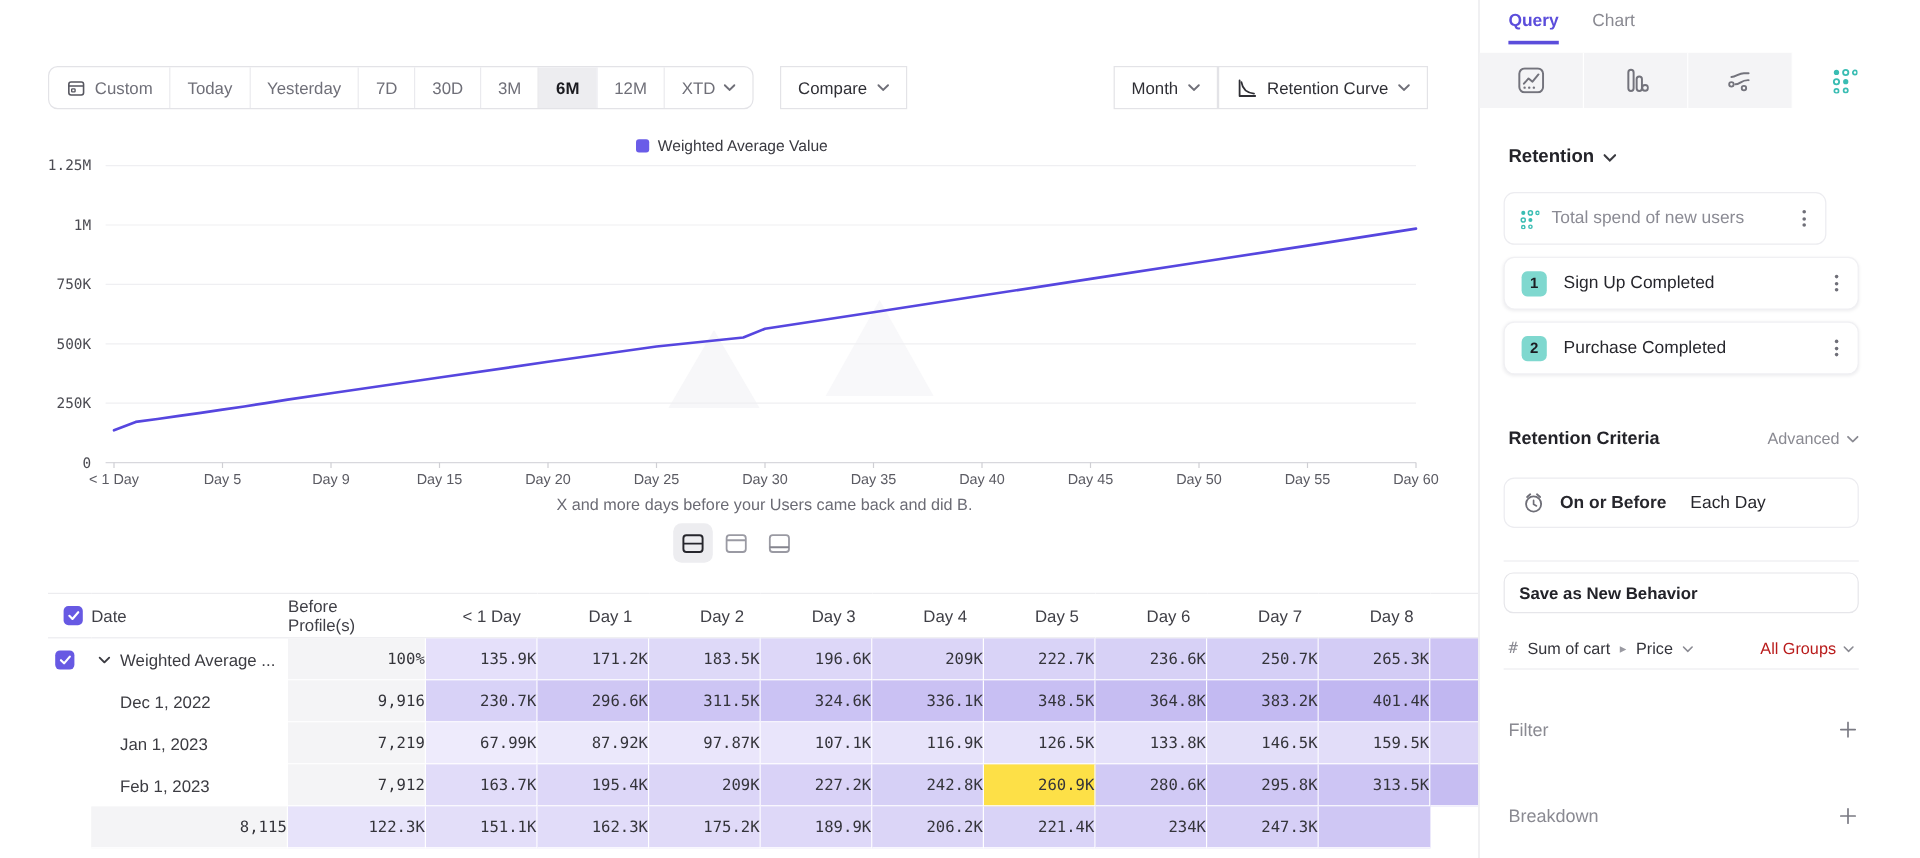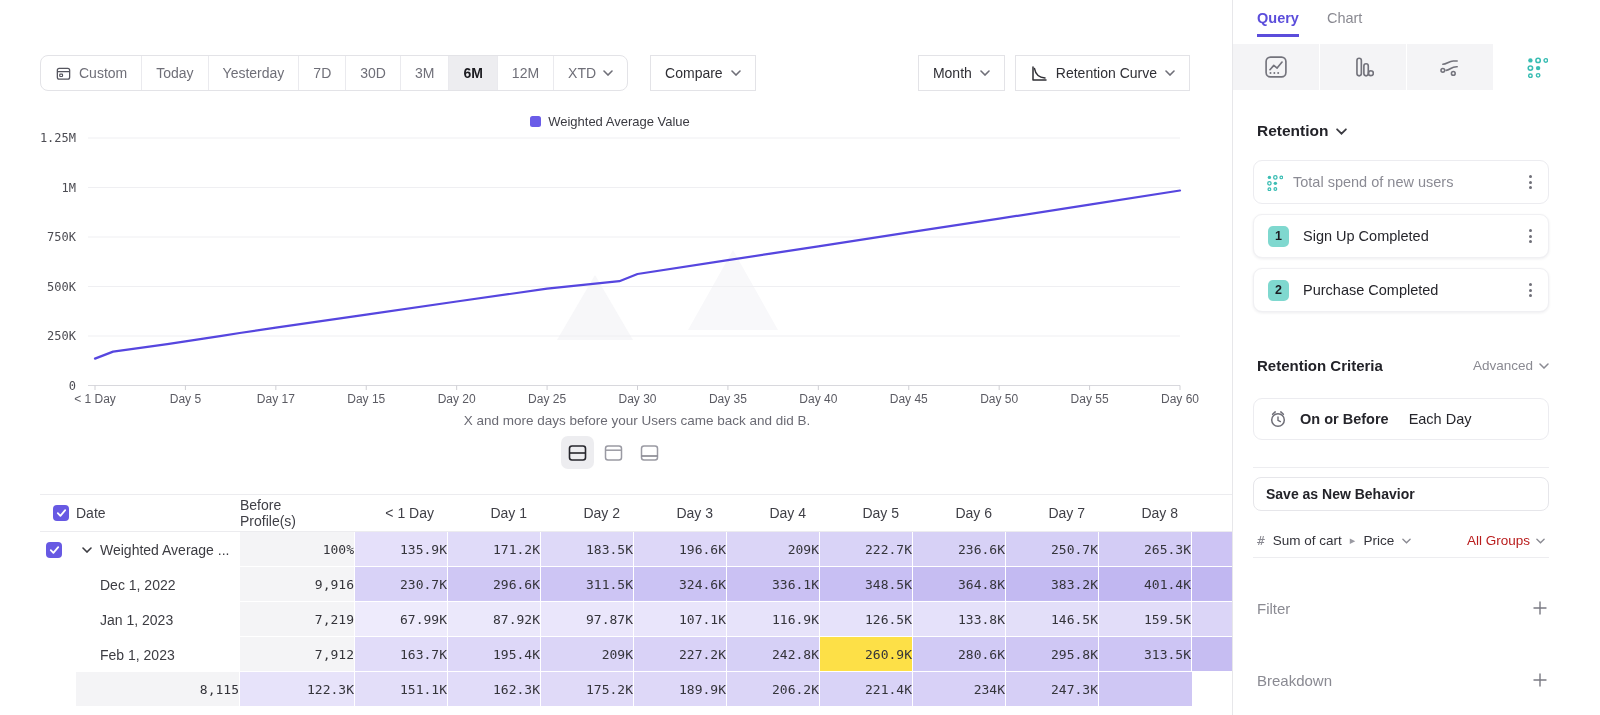--- a/index.html
+++ b/index.html
@@ -10,21 +10,21 @@
 
   
   .toolbar{position:absolute;top:55px;left:40px;width:1150px;height:36px;display:flex;align-items:center;}
   .seg{display:flex;align-items:stretch;height:36px;border:1px solid #e3e3e7;border-radius:8px;overflow:hidden;box-sizing:border-box;background:#fff;}
   .seg-item{display:flex;align-items:center;gap:7px;padding:0 14px;font-size:14px;color:#6f6f78;border-left:1px solid #eaeaee;cursor:pointer;white-space:nowrap;}
   .seg-item:first-child{border-left:none;}
   .seg-item.active{background:#ededf0;color:#1b1b20;font-weight:700;}
   .btn{display:flex;align-items:center;gap:8px;height:36px;padding:0 14px;border:1px solid #e3e3e7;border-radius:0;background:#fff;font-size:14px;color:#2f2f35;font-weight:500;box-sizing:border-box;cursor:pointer;white-space:nowrap;}
   .compare{margin-left:22px;}
   .spacer{flex:1;}
-  .chart-type{margin-left:10px;}
+  .chart-type{}
   .chev{flex:none;}
 
   
   .chart{position:absolute;left:0;top:105px;width:1232px;height:335px;}
   .legend{position:absolute;top:9px;left:0;width:1220px;display:flex;justify-content:center;align-items:center;gap:7px;}
   .legend-swatch{width:11px;height:11px;border-radius:2.5px;}
   .legend-label{font-size:13px;color:#3a3a41;}
   .ytick{position:absolute;left:0;width:76px;text-align:right;font-family:"DejaVu Sans Mono",monospace;font-size:12px;color:#4c4c53;line-height:16px;}
   .xtick{position:absolute;top:287px;width:80px;text-align:center;font-size:12px;color:#5b5b63;}
   .caption{position:absolute;top:308px;left:337px;width:600px;text-align:center;font-size:13.5px;color:#6b6b74;}
@@ -46,21 +46,21 @@
   .rowchev{margin:0 8px 0 6px;display:flex;align-items:center;}
 
   
   .panel-tabs{position:absolute;top:10px;left:24px;display:flex;gap:28px;font-size:14.5px;}
   .ptab{padding-bottom:8px;color:#8a8a92;cursor:pointer;}
   .ptab.active{color:#5b4ddb;font-weight:700;border-bottom:3px solid #5b4ddb;}
   .icon-strip{position:absolute;top:44px;left:0;width:348px;height:46px;display:flex;}
   .istrip-cell{flex:1;display:flex;align-items:center;justify-content:center;background:#f4f4f6;border-right:1px solid #fff;cursor:pointer;}
   .istrip-cell.active{background:#fff;}
   .retention-head{position:absolute;top:122px;left:24px;display:flex;align-items:center;gap:8px;font-size:15.5px;font-weight:700;color:#232329;cursor:pointer;}
-  .bcard{position:absolute;top:160px;left:20px;width:296px;height:44px;border:1px solid #ececf0;border-radius:9px;display:flex;align-items:center;gap:10px;padding:0 12px;box-sizing:border-box;background:#fff;}
+  .bcard{position:absolute;top:160px;left:20px;width:269px;height:44px;border:1px solid #ececf0;border-radius:9px;display:flex;align-items:center;gap:10px;padding:0 12px;box-sizing:border-box;background:#fff;}
   .bcard-title{font-size:14.5px;color:#8b8b94;}
   .kebab{margin-left:auto;display:flex;flex-direction:column;gap:2.5px;align-items:center;cursor:pointer;padding:4px;}
   .kebab i{width:3px;height:3px;border-radius:50%;background:#6f6f78;display:block;}
   .step{position:absolute;left:20px;width:296px;height:44px;border:1px solid #f0f0f3;border-radius:9px;box-shadow:0 1px 3px rgba(25,25,46,.08);display:flex;align-items:center;gap:14px;padding:0 12px 0 14px;box-sizing:border-box;background:#fff;}
   .badge{width:21px;height:21px;border-radius:5px;background:#7fd8cf;color:#1c1c22;font-size:12.5px;font-weight:700;display:flex;align-items:center;justify-content:center;}
   .step-label{font-size:14.5px;color:#26262c;font-weight:500;}
   .criteria-head{position:absolute;top:357px;left:24px;width:292px;display:flex;justify-content:space-between;align-items:center;}
   .criteria-title{font-size:15px;font-weight:700;color:#232329;}
   .advanced{display:flex;align-items:center;gap:6px;font-size:13.5px;color:#8a8a92;cursor:pointer;}
   .criteria-card{position:absolute;top:398px;left:20px;width:296px;height:42px;border:1px solid #ececf0;border-radius:9px;display:flex;align-items:center;gap:12px;padding:0 14px;box-sizing:border-box;background:#fff;}
@@ -178,21 +178,21 @@
           <div class="ytick" style="top: 25px;">1.25M</div>
           <div class="ytick" style="top: 74.5px;">1M</div>
           <div class="ytick" style="top: 124px;">750K</div>
           <div class="ytick" style="top: 173.5px;">500K</div>
           <div class="ytick" style="top: 223px;">250K</div>
           <div class="ytick" style="top: 272.5px;">0</div>
         </div>
       <div id="xtick-holder">
           <div class="xtick" style="left: 55px;">&lt; 1 Day</div>
           <div class="xtick" style="left: 145.417px;">Day 5</div>
-          <div class="xtick" style="left: 235.833px;">Day 17</div>
+          <div class="xtick" style="left: 235.833px;">Day 9</div>
           <div class="xtick" style="left: 326.25px;">Day 15</div>
           <div class="xtick" style="left: 416.667px;">Day 20</div>
           <div class="xtick" style="left: 507.083px;">Day 25</div>
           <div class="xtick" style="left: 597.5px;">Day 30</div>
           <div class="xtick" style="left: 687.917px;">Day 35</div>
           <div class="xtick" style="left: 778.334px;">Day 40</div>
           <div class="xtick" style="left: 868.75px;">Day 45</div>
           <div class="xtick" style="left: 959.167px;">Day 50</div>
           <div class="xtick" style="left: 1049.58px;">Day 55</div>
           <div class="xtick" style="left: 1140px;">Day 60</div>

